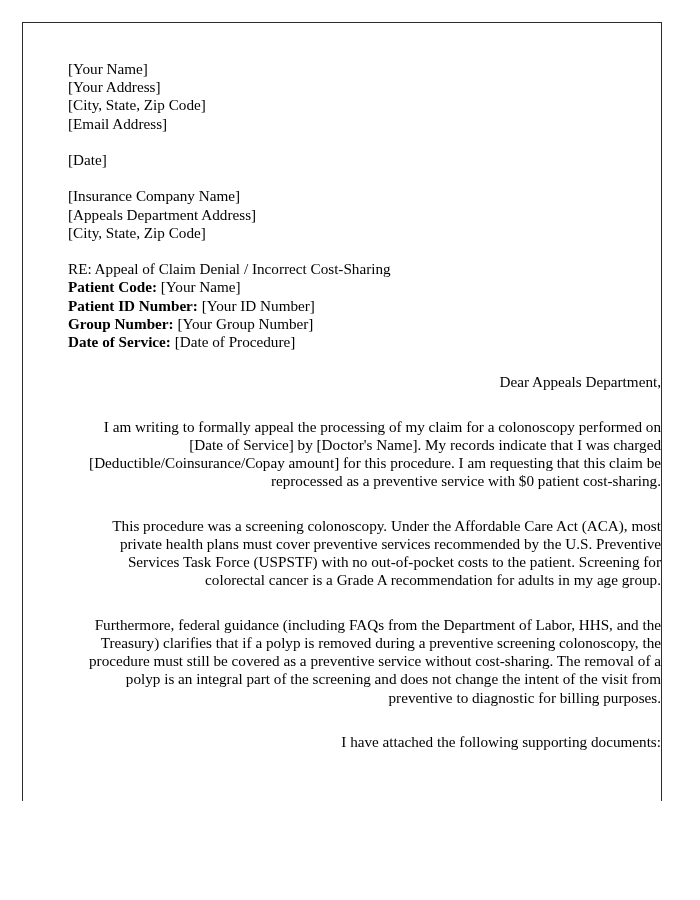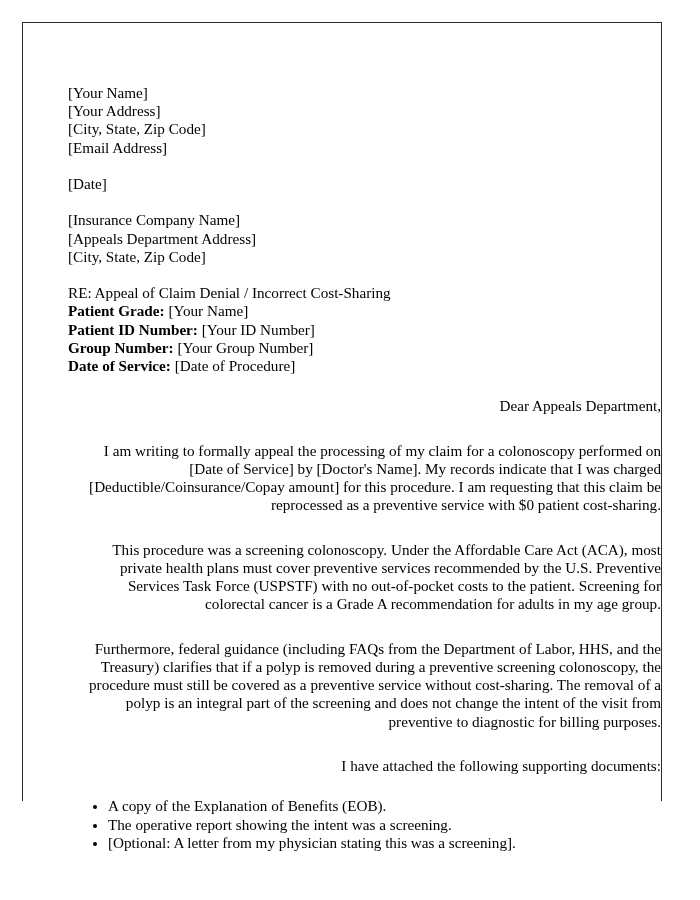--- a/index.html
+++ b/index.html
@@ -23,21 +23,21 @@
     border-left: 1.5px solid #2b2b2b;
     border-right: 1.5px solid #2b2b2b;
     border-top: 1.5px solid #2b2b2b;
     border-bottom: none;
     box-sizing: border-box;
     background: #ffffff;
   }
   .letter-body {
     position: absolute;
     left: 45px;
-    top: 61px;
+    top: 37px;
     width: 597px;
     font-size: 15.2px;
     line-height: 18.2px;
     text-align: left;
   }
   .addr-line {
     display: block;
     white-space: pre;
   }
   .block-gap {
@@ -101,21 +101,21 @@
       <span class="addr-line">[Insurance Company Name]</span>
       <span class="addr-line">[Appeals Department Address]</span>
       <span class="addr-line">[City, State, Zip Code]</span>
     </div>
 
     <div class="block-gap"></div>
 
     <div>
       <span class="ref-head">RE: Appeal of Claim Denial / Incorrect Cost-Sharing</span>
 
-      <span class="ref-line"><span class="ref-label">Patient Grade:</span> <span class="ref-value">[Your Name]</span></span>
+      <span class="ref-line"><span class="ref-label">Patient Code:</span> <span class="ref-value">[Your Name]</span></span>
 
       <span class="ref-line"><span class="ref-label">Patient ID Number:</span> <span class="ref-value">[Your ID Number]</span></span>
 
       <span class="ref-line"><span class="ref-label">Group Number:</span> <span class="ref-value">[Your Group Number]</span></span>
 
 
       <span class="ref-line"><span class="ref-label">Date of Service:</span> <span class="ref-value">[Date of Procedure]</span></span>
     </div>
 
     <div class="block-gap"></div>
@@ -133,20 +133,15 @@
     <div class="block-gap"></div>
 
     <p class="para">Furthermore, federal guidance (including FAQs from the Department of Labor, HHS, and the Treasury) clarifies that if a polyp is removed during a preventive screening colonoscopy, the procedure must still be covered as a preventive service without cost-sharing. The removal of a polyp is an integral part of the screening and does not change the intent of the visit from preventive to diagnostic for billing purposes.</p>
 
     <div class="block-gap"></div>
 
     <p class="para">I have attached the following supporting documents:</p>
 
     <div class="block-gap"></div>
 
-    <ul class="doc-list">
-      <li>A copy of the Explanation of Benefits (EOB).</li>
-      <li>The operative report showing the intent was a screening.</li>
-      <li>[Optional: A letter from my physician stating this was a screening].</li>
-    </ul>
 
   </div>
 </div>
 
 </body></html>

